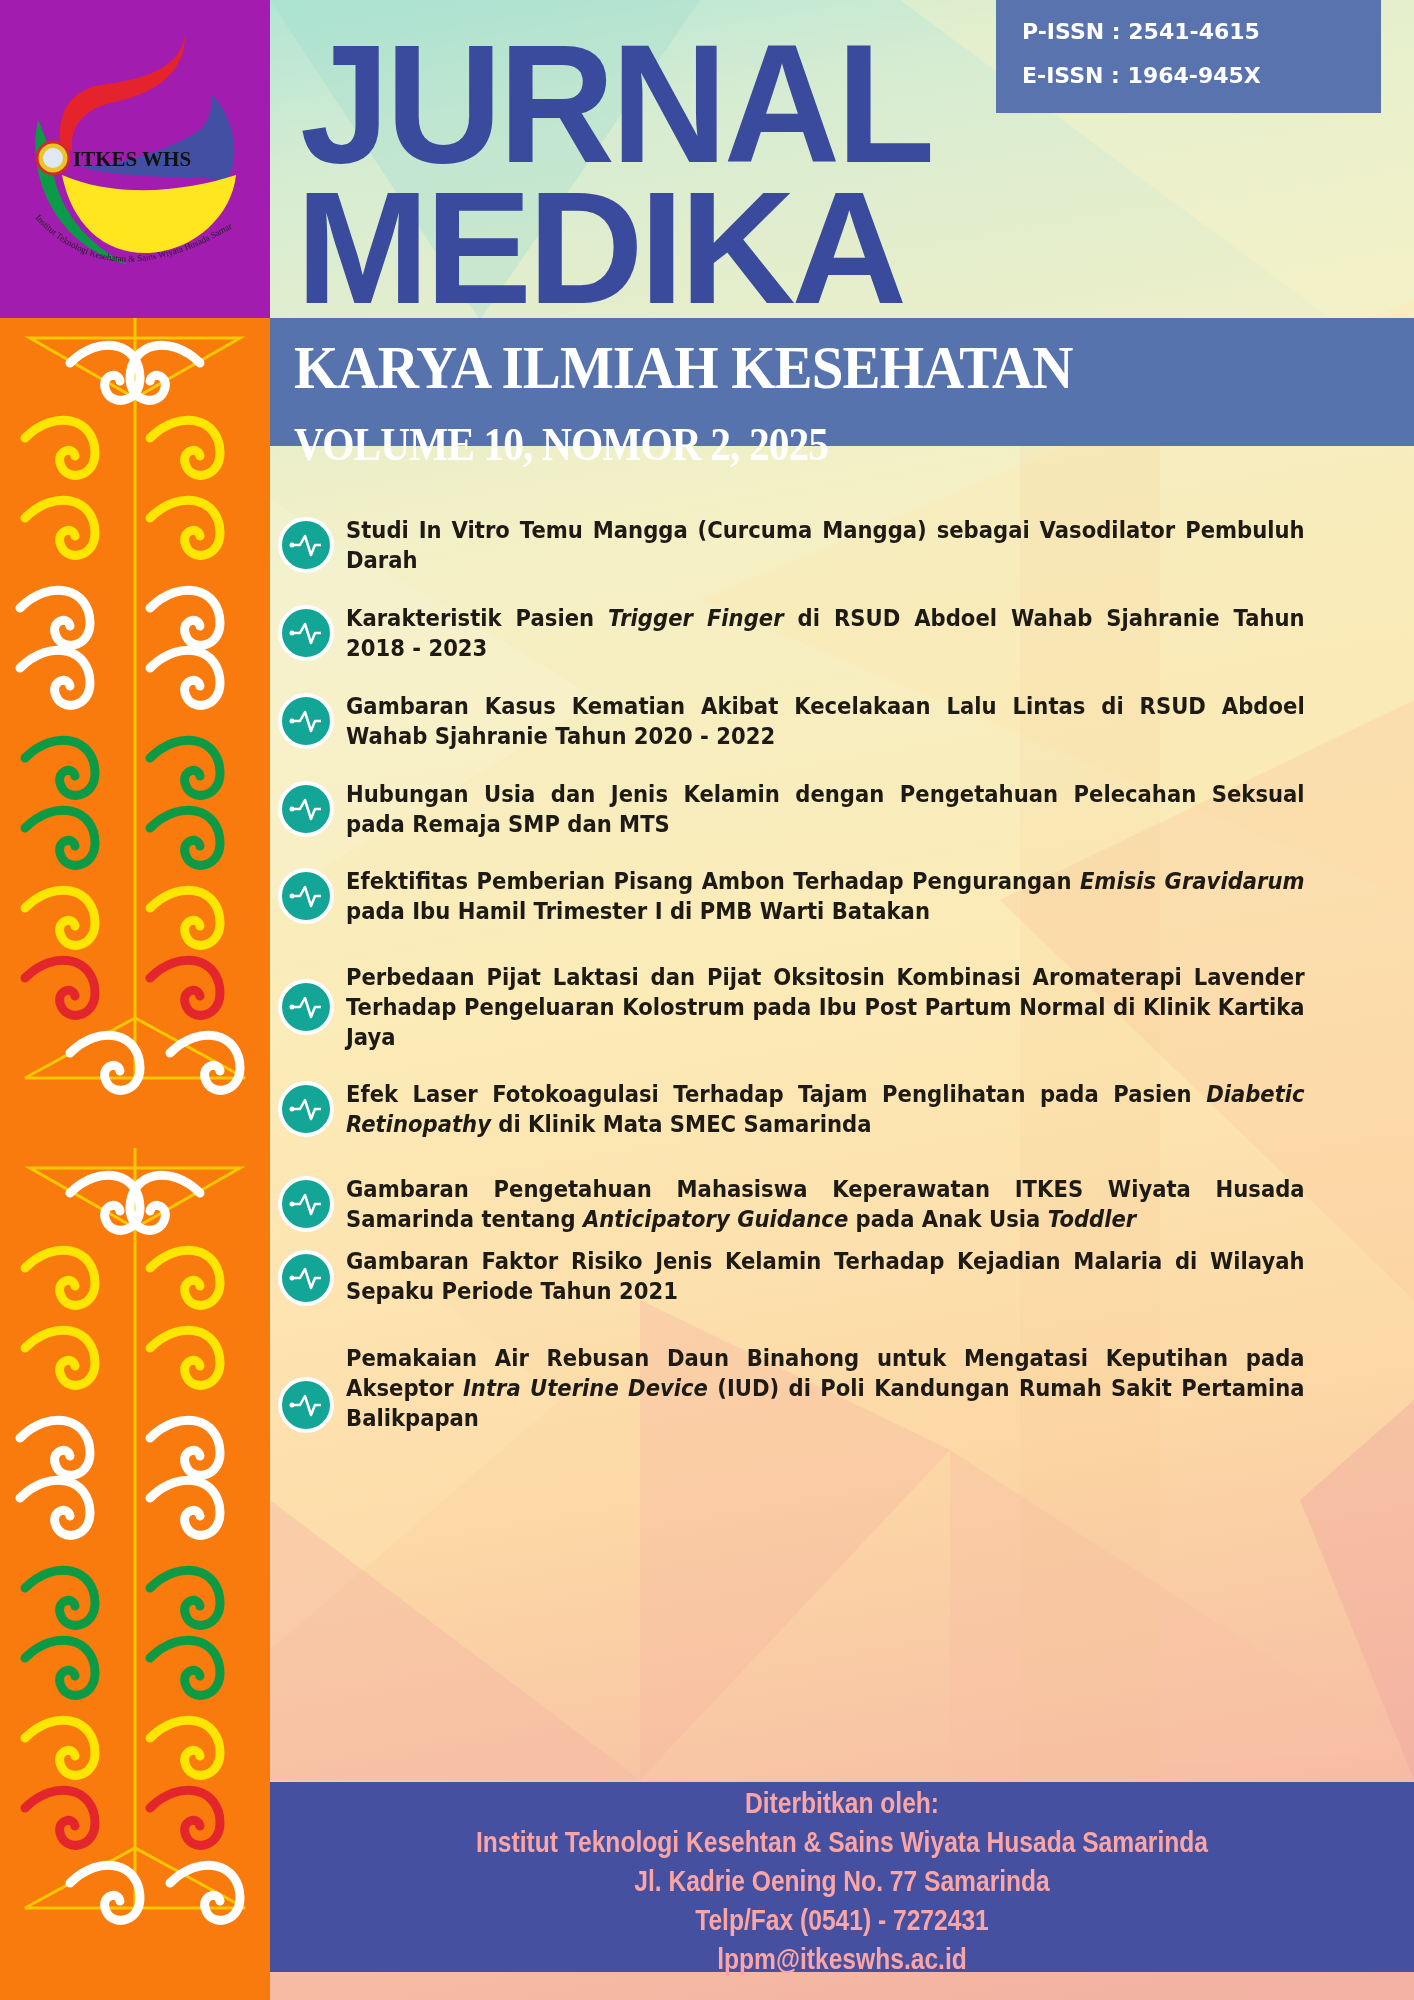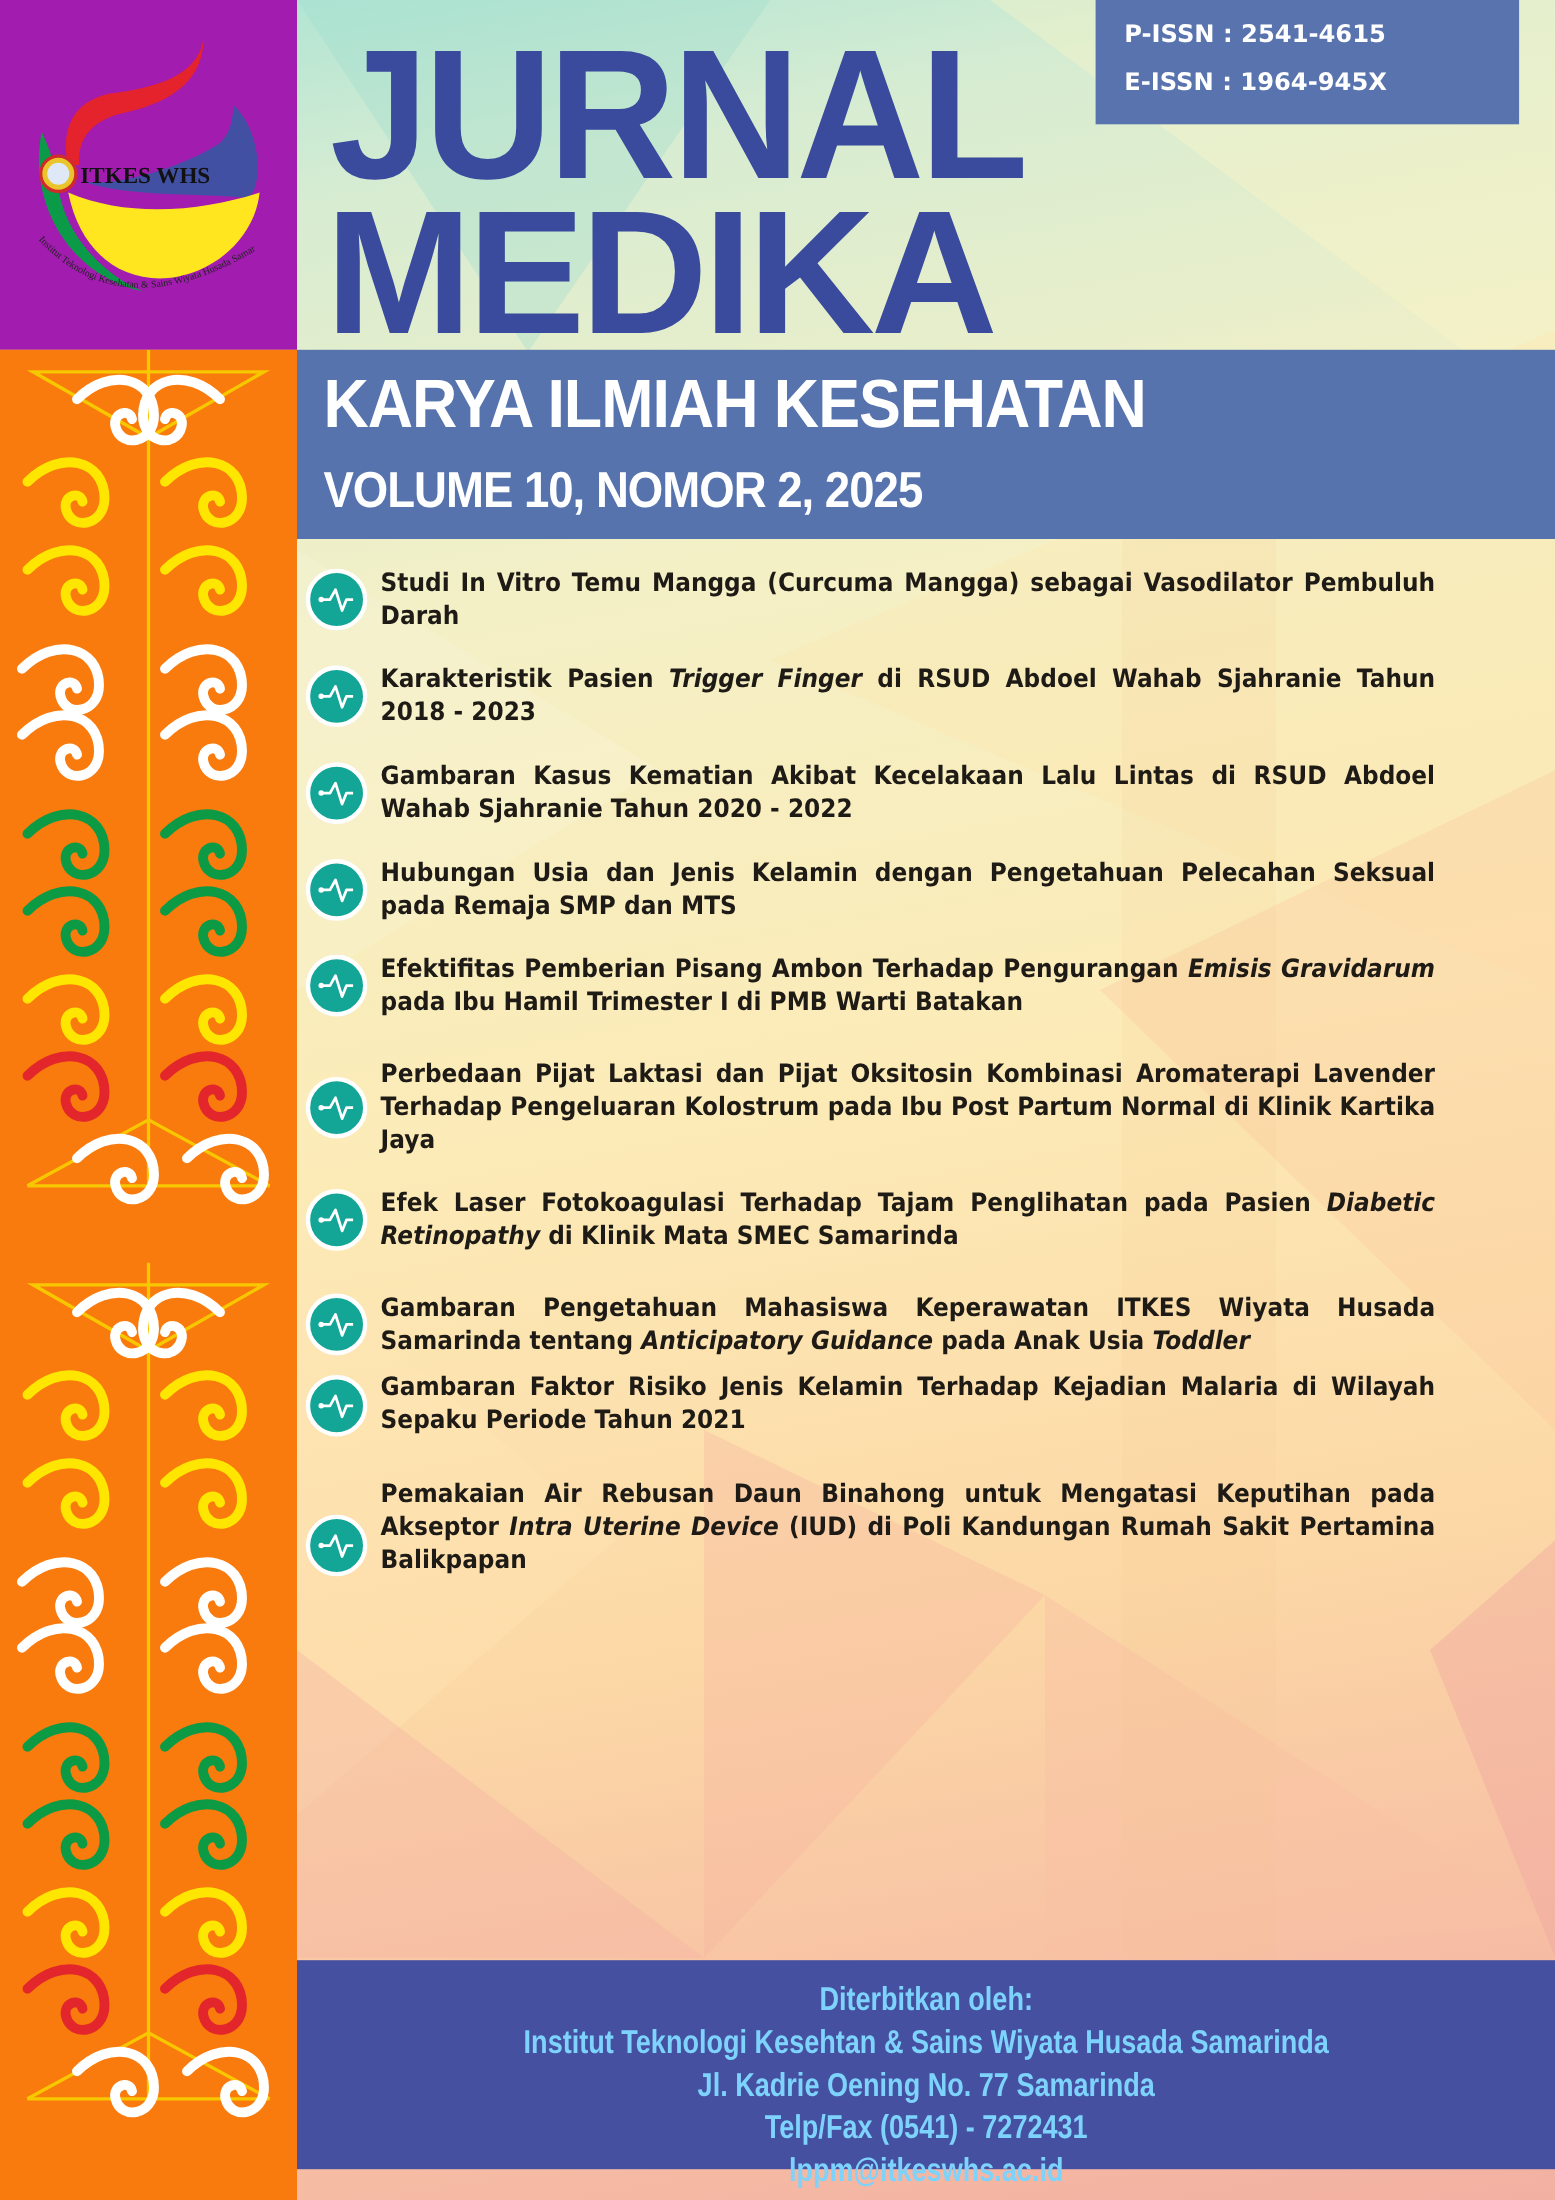--- a/index.html
+++ b/index.html
@@ -41,24 +41,24 @@
     .issn-box {
       position: absolute; left: 996px; top: 0; width: 385px; height: 113px;
       background: #5873ad;
       padding: 10px 0 0 26px;
       color: #ffffff;
       font-family: "DejaVu Sans", sans-serif;
       font-weight: bold; font-size: 22px; line-height: 44px;
     }
 
     .banner {
-      position: absolute; left: 270px; top: 318px; width: 1144px; height: 172px;
+      position: absolute; left: 270px; top: 318px; width: 1144px; height: 128px;
       background: #5673ae;
       color: #ffffff;
-      font-family: Liberation Sans, sans-serif;
+      font-family: Liberation Serif, serif;
       font-weight: bold;
     }
     .banner .sub-title {
       position: absolute; left: 24px; top: 14px; font-size: 62px; letter-spacing: -1px;
       transform: scaleX(0.92); transform-origin: left top; white-space: nowrap;
     }
     .banner .volume {
       position: absolute; left: 24px; top: 100px; font-size: 46px; letter-spacing: -1px;
       transform: scaleX(0.90); transform-origin: left top; white-space: nowrap;
     }
@@ -81,24 +81,24 @@
       text-align: justify; width: 1025px;
       transform: scaleX(0.92); transform-origin: left center;
       width: 1110px;
     }
     .article-title i { font-style: italic; }
 
     
     .footer {
       position: absolute; left: 270px; top: 1782px; width: 1144px; height: 190px;
       background: #4550a1;
-      color: #7dd3fc; text-align: center;
+      color: #fca5a5; text-align: center;
       font-family: "Liberation Sans", sans-serif;
       font-weight: bold; font-size: 30px; line-height: 39px;
-      padding-top: 16px;
+      padding-top: 1px;
     }
     .footer div { transform: scaleX(0.82); }
   </style>
 </head>
 <body>
 
 <div class="bg">
   <svg class="facet" width="1414" height="2000" viewBox="0 0 1414 2000">
     <polygon points="270,0 700,0 480,320" fill="#9fdccd" opacity="0.35"></polygon>
     <polygon points="900,0 1414,0 1414,380" fill="#fff6c6" opacity="0.35"></polygon>

